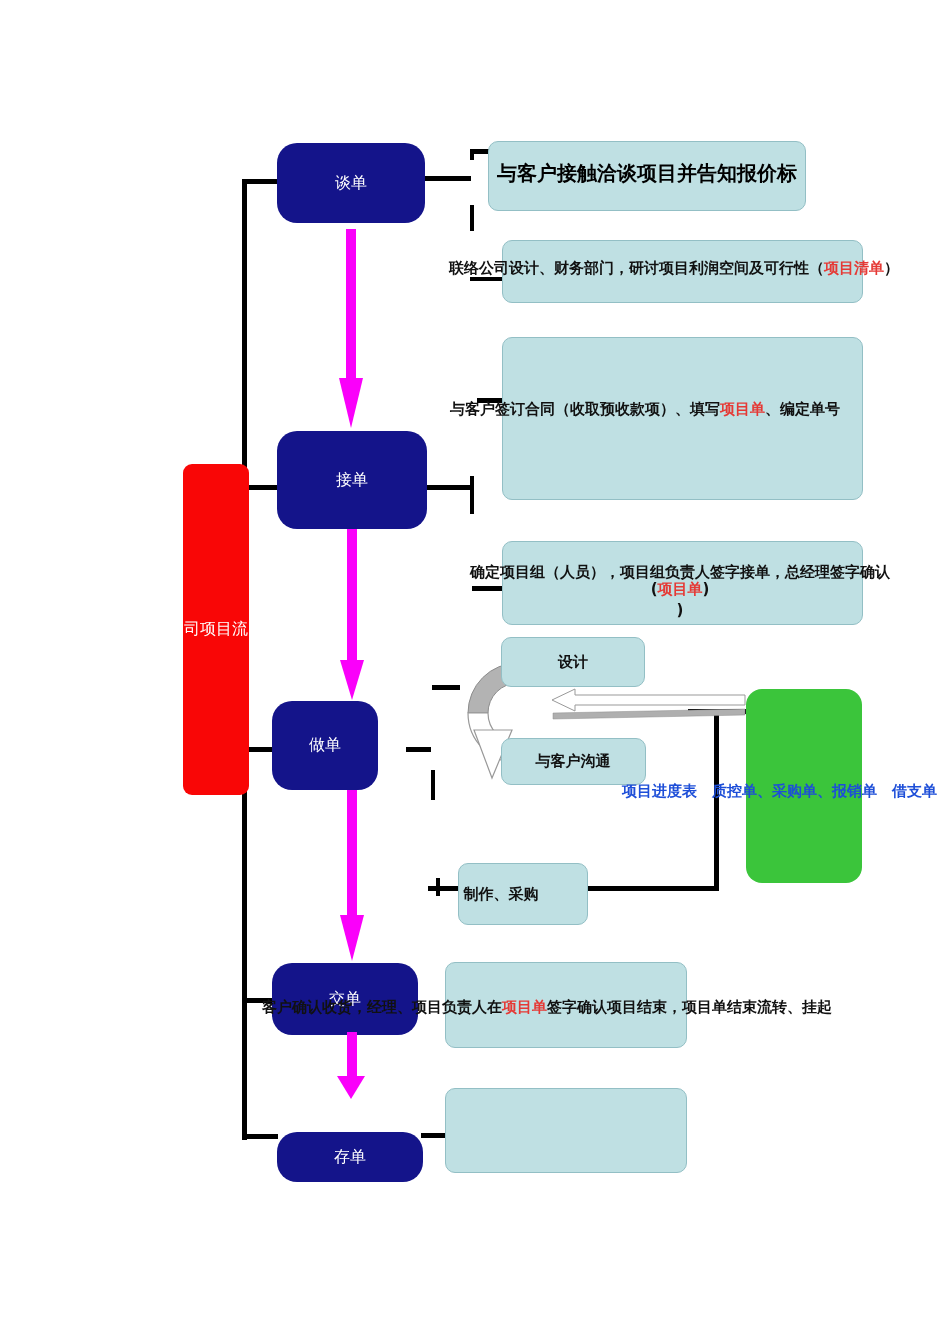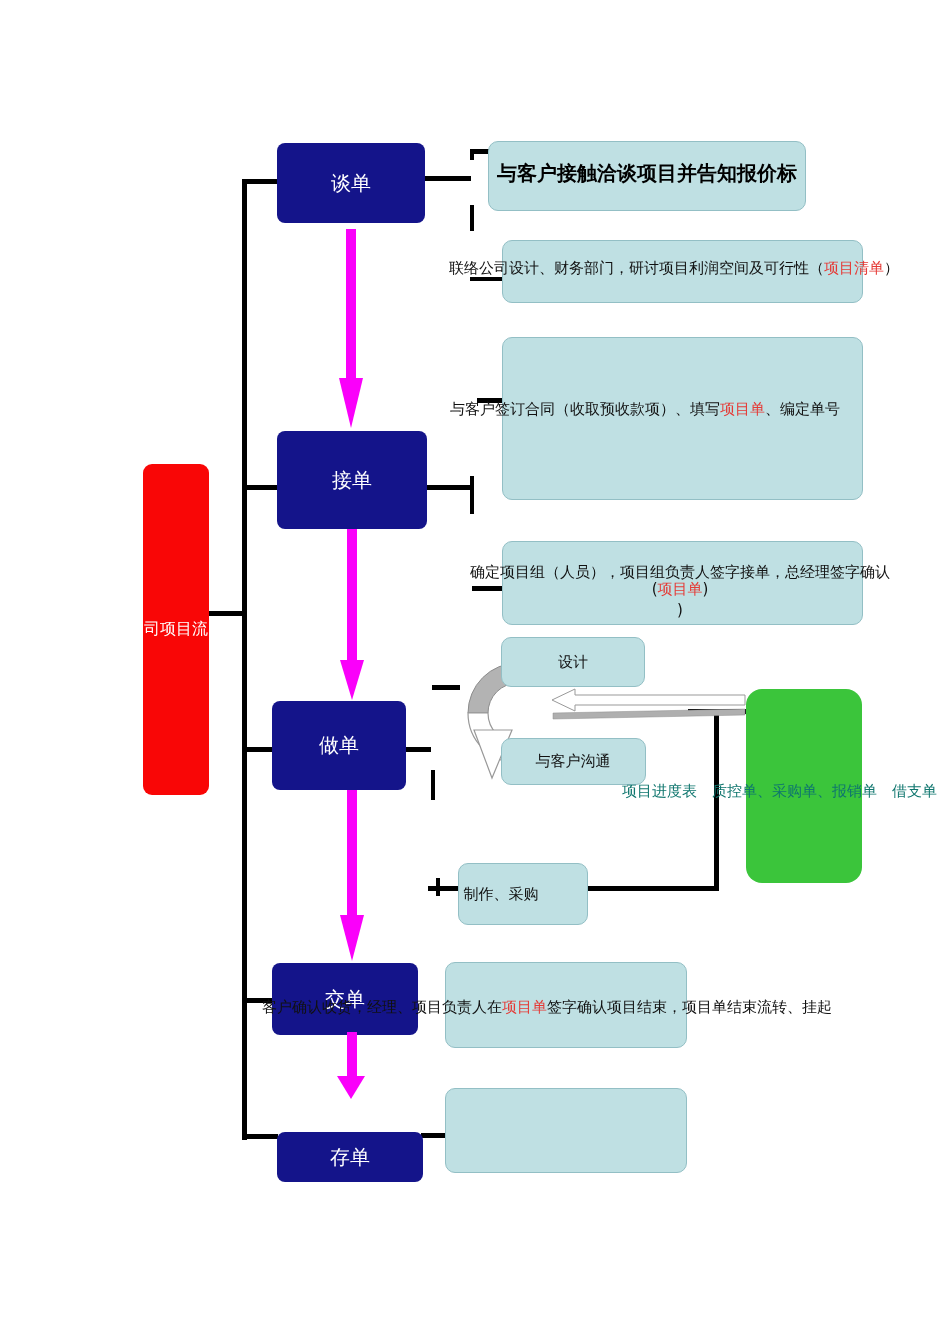--- a/index.html
+++ b/index.html
@@ -1,33 +1,33 @@
 <!DOCTYPE html>
 <html><head>
 <meta charset="utf-8">
 <style>
   html,body{margin:0;padding:0;background:#fff;}
   #canvas{position:relative;width:950px;height:1344px;overflow:hidden;background:#fff;
           font-family:"DejaVu Sans","Liberation Sans",sans-serif;}
   
   .seg{position:absolute;background:#000;z-index:0;display:block;}
   .notebox{position:absolute;background:#BFE0E3;border:1px solid #93BFC5;border-radius:10px;z-index:2;box-sizing:border-box;}
-  .stagebox{position:absolute;background:#14148A;border-radius:8px;z-index:4;color:#fff;
-            display:flex;align-items:center;justify-content:center;font-size:20px;}
+  .stagebox{position:absolute;background:#14148A;border-radius:20px;z-index:4;color:#fff;
+            display:flex;align-items:center;justify-content:center;font-size:16px;}
   .greenbox{position:absolute;background:#3BC53B;border-radius:16px;z-index:3;}
   .redbar{position:absolute;background:#F90606;border-radius:9px;z-index:4;color:#fff;
-          display:flex;align-items:center;justify-content:center;font-size:16px;white-space:nowrap;overflow:hidden;}
+          display:flex;align-items:center;justify-content:center;font-size:16px;white-space:nowrap;overflow:hidden;margin-left:40px;}
   .fshaft{position:absolute;background:#FA00FA;z-index:5;}
   .fhead{position:absolute;width:0;height:0;z-index:5;}
-  .txt{position:absolute;z-index:6;white-space:nowrap;color:#111;font-size:15px;line-height:21px;}
+  .txt{position:absolute;z-index:6;white-space:nowrap;color:#111;font-size:15px;line-height:21px;font-weight:bold;}
   .txt.center{transform:translate(-50%,-50%);text-align:center;}
   .txt.lefty{transform:translateY(-50%);}
   .txt .red{color:#E53935;}
   .bigtitle{font-size:20px;font-weight:600;color:#000;}
-  .redline{color:#0f766e;}
+  .redline{color:#1d4ed8;}
   .svgicon{position:absolute;z-index:1;}
 </style>
 </head>
 <body>
 
 <div id="canvas">
 
   <i class="seg" style="left:242px;top:180px;width:5px;height:960px"></i>
   <i class="seg" style="left:242px;top:179px;width:35px;height:5px"></i>
   <i class="seg" style="left:425px;top:176px;width:46px;height:5px"></i>
@@ -76,21 +76,21 @@
   <div class="notebox" style="left:445px;top:1088px;width:242px;height:85px"></div>
 
   <div class="greenbox" style="left:746px;top:689px;width:116px;height:194px"></div>
 
   <div class="stagebox" style="left:277px;top:143px;width:148px;height:80px">
     <span>谈单</span>
   </div>
   <div class="stagebox" style="left:277px;top:431px;width:150px;height:98px">
     <span>接单</span>
   </div>
-  <div class="stagebox" style="left:272px;top:701px;width:134px;height:89px">
+  <div class="stagebox" style="left:272px;top:701px;width:106px;height:89px">
     <span>做单</span>
   </div>
   <div class="stagebox" style="left:272px;top:963px;width:146px;height:72px">
     <span>交单</span>
   </div>
   <div class="stagebox" style="left:277px;top:1132px;width:146px;height:50px">
     <span>存单</span>
   </div>
 
   <div class="redbar" style="left:143px;top:464px;width:66px;height:331px">

